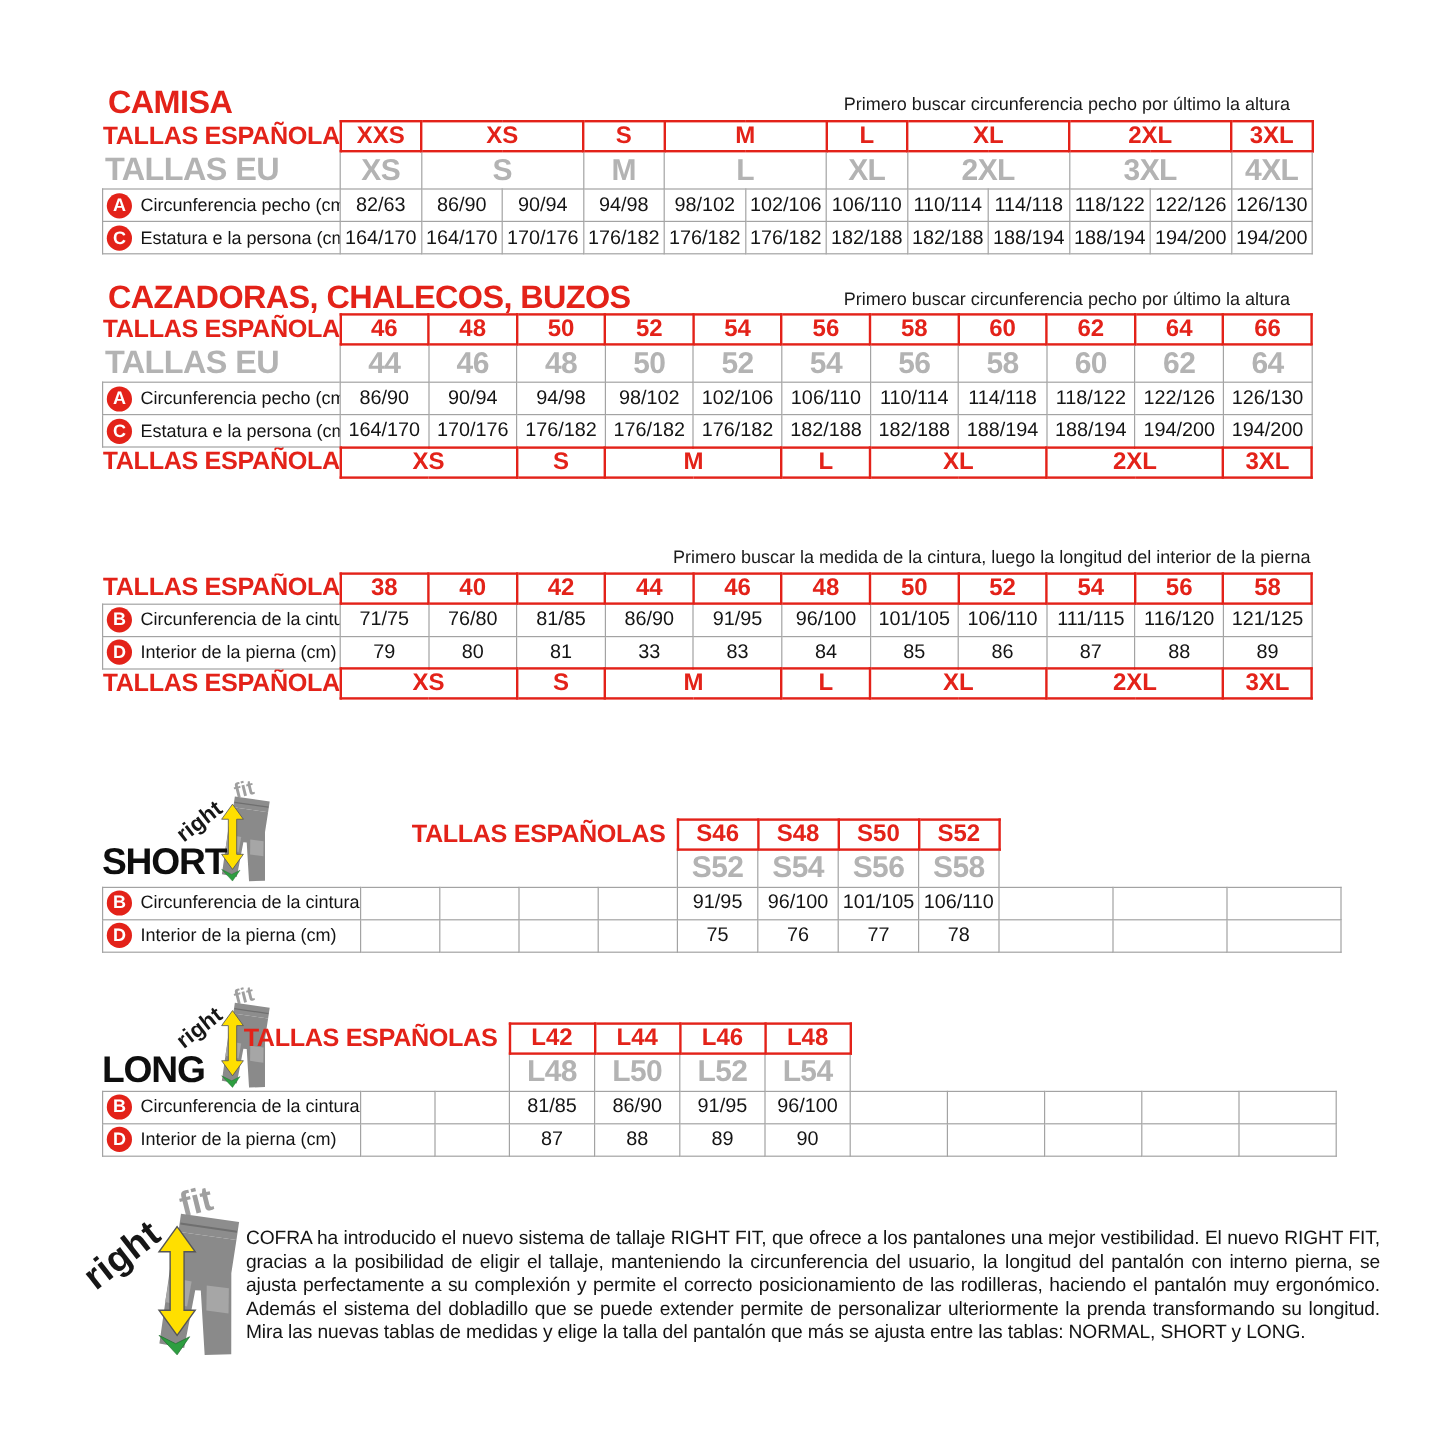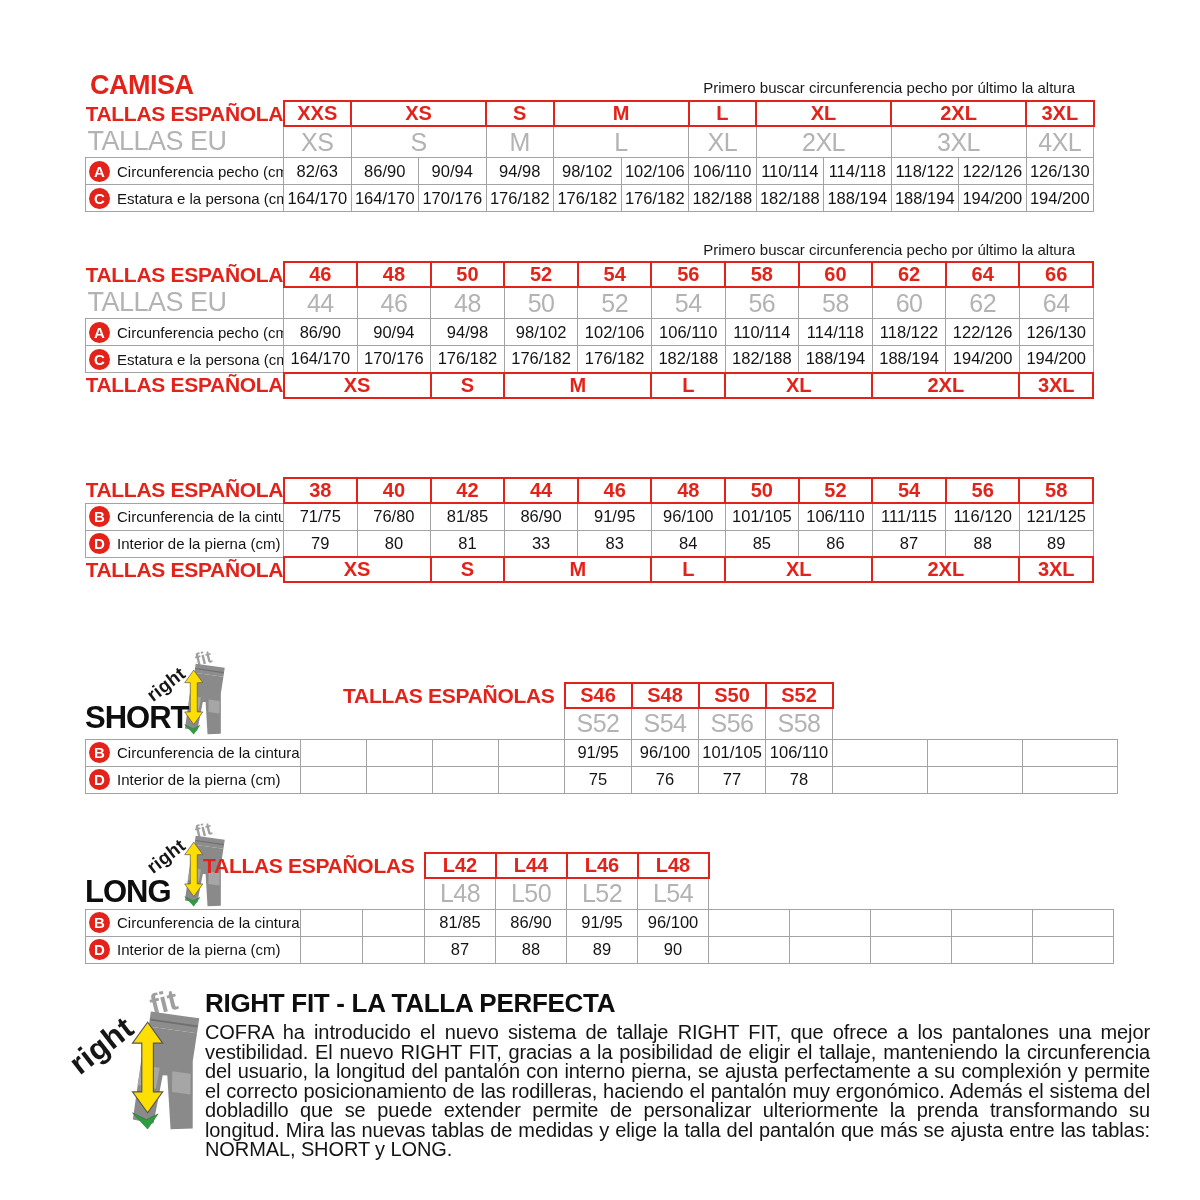--- a/index.html
+++ b/index.html
@@ -12,39 +12,39 @@
   body{margin:0;background:#fff;font-family:"Liberation Sans",sans-serif;}
   .canvas{position:relative;width:1200px;height:1200px;background:#fff;overflow:hidden;}
 
   .sec-title{position:absolute;left:90px;margin:0;color:var(--red);font-size:27px;font-weight:800;letter-spacing:-0.5px;white-space:nowrap;}
   .tnote{position:absolute;font-size:15px;color:#1a1a1a;white-space:nowrap;text-align:center;}
 
   .sizetable{position:absolute;border-collapse:collapse;table-layout:fixed;}
   .sizetable td{padding:0;text-align:center;vertical-align:middle;overflow:hidden;white-space:nowrap;}
   tr.r-esp td{border:2px solid var(--red);color:var(--red);font-weight:700;font-size:20px;height:25px;}
   tr.r-esp td.lbl{border:none;text-align:right;padding-right:9px;font-size:21px;letter-spacing:-0.3px;}
-  tr.r-eu td{border:1px solid var(--bord);color:var(--gray);font-weight:400;font-size:25px;height:31px;letter-spacing:-0.5px;}
+  tr.r-eu td{border:1px solid var(--bord);color:var(--gray);font-weight:700;font-size:25px;height:31px;letter-spacing:-0.5px;}
   tr.r-eu td.lbl{border:none;text-align:left;padding-left:2px;font-size:27px;}
   tr.r-data td{border:1px solid var(--bord);color:var(--ink);font-size:16.5px;height:27px;}
   tr.r-data td.lbl{text-align:left;}
   .sizetable td.blank{border:none !important;background:transparent;}
   .lblwrap{display:flex;align-items:center;gap:7px;padding-left:3px;}
   .badge{flex:none;width:21px;height:21px;border-radius:50%;background:var(--red);color:#fff;font-weight:700;font-size:15px;display:flex;align-items:center;justify-content:center;line-height:1;}
   .lbltext{font-size:15px;color:var(--ink);}
 
   .big-label{position:absolute;left:85px;margin:0;color:#0e0e0e;font-size:31px;font-weight:800;letter-spacing:-1px;}
 
   .rflogo{position:absolute;width:132px;height:158px;}
   .rflogo .w-right{position:absolute;left:-12px;top:46px;transform:rotate(-38deg);font-size:31px;font-weight:800;color:#161616;letter-spacing:0.5px;}
   .rflogo .w-fit{position:absolute;left:72px;top:4px;transform:rotate(-14deg);font-size:29px;font-weight:700;color:#9f9f9f;}
   .rflogo svg{position:absolute;left:44px;top:24px;width:86px;height:130px;}
   .rflogo.sm{transform:scale(0.60);transform-origin:top left;}
 
   .rf-title{position:absolute;left:205px;margin:0;color:#0e0e0e;font-size:26px;font-weight:800;letter-spacing:-0.3px;white-space:nowrap;}
-  .rf-body{position:absolute;left:205px;width:945px;font-size:20px;line-height:19.5px;color:#141414;text-align:justify;letter-spacing:-0.1px;}
+  .rf-body{position:absolute;left:205px;width:945px;font-size:16px;line-height:19.5px;color:#141414;text-align:justify;letter-spacing:-0.1px;}
 </style>
 </head>
 <body>
 
 <div class="canvas">
 
   <h2 class="sec-title" style="top:70px;">CAMISA</h2>
   <div class="tnote" style="top:79px;right:125px;">Primero buscar circunferencia pecho por último la altura</div>
 
   <table class="sizetable" style="left:85px;top:100px;width:1008px;">
@@ -122,20 +122,21 @@
           <td>182/188</td>
           <td>182/188</td>
           <td>188/194</td>
           <td>188/194</td>
           <td>194/200</td>
           <td>194/200</td>
         </tr>
   </tbody>
     </table>
 
+  <h2 class="sec-title" style="top:233px;">CAZADORAS, CHALECOS, BUZOS</h2>
   <div class="tnote" style="top:241px;right:125px;">Primero buscar circunferencia pecho por último la altura</div>
 
   <table class="sizetable" style="left:85px;top:261px;width:1008px;">
     <colgroup>
       <col style="width:198px">
         <col style="width:73.6px">
         <col style="width:73.6px">
         <col style="width:73.6px">
         <col style="width:73.6px">
         <col style="width:73.6px">
@@ -219,20 +220,21 @@
           <td>S</td>
           <td colspan="2">M</td>
           <td>L</td>
           <td colspan="2">XL</td>
           <td colspan="2">2XL</td>
           <td>3XL</td>
         </tr>
   </tbody>
     </table>
 
+  <div class="tnote" style="top:456px;right:108px;">Primero buscar la medida de la cintura, luego la longitud del interior de la pierna</div>
 
   <table class="sizetable" style="left:85px;top:477px;width:1008px;">
     <colgroup>
       <col style="width:198px">
         <col style="width:73.6px">
         <col style="width:73.6px">
         <col style="width:73.6px">
         <col style="width:73.6px">
         <col style="width:73.6px">
         <col style="width:73.6px">
@@ -508,16 +510,15 @@
         <path fill="#8d8d8d" d="M20,6 L62,9 L61,22 L19,19 Z"></path>
         <path fill="#8a8a8a" d="M19,19 L61,22 L59,46 L63,104 L44,106 L38,60 L34,60 L29,102 L11,100 L15,44 Z"></path>
         <path fill="#a6a6a6" d="M15,52 L31,54 L29,72 L13,70 Z"></path>
         <path fill="#a6a6a6" d="M42,56 L58,57 L59,75 L43,74 Z"></path>
         <path fill="none" stroke="#6f6f6f" stroke-width="1.5" d="M20,13 L61,16"></path>
       </g>
       <polygon fill="#ffdf00" stroke="#555" stroke-width="1" points="21,14 8,32 16,32 16,74 8,74 21,92 34,74 26,74 26,32 34,32"></polygon>
       <polygon fill="#2d9e40" stroke="#1c6b2a" stroke-width="0.5" points="8,92 21,106 30,93 20,98"></polygon>
     </svg>
   </div>
-  <h2 class="rf-title" style="top:988px;">RIGHT FIT - LA TALLA PERFECTA</h2>
   <div class="rf-body" style="top:1023px;">COFRA ha introducido el nuevo sistema de tallaje RIGHT FIT, que ofrece a los pantalones una mejor vestibilidad. El nuevo RIGHT FIT, gracias a la posibilidad de eligir el tallaje, manteniendo la circunferencia del usuario, la longitud del pantalón con interno pierna, se ajusta perfectamente a su complexión y permite el correcto posicionamiento de las rodilleras, haciendo el pantalón muy ergonómico. Además el sistema del dobladillo que se puede extender permite de personalizar ulteriormente la prenda transformando su longitud. Mira las nuevas tablas de medidas y elige la talla del pantalón que más se ajusta entre las tablas: NORMAL, SHORT y LONG.</div>
 
 </div>
 
 </body></html>

